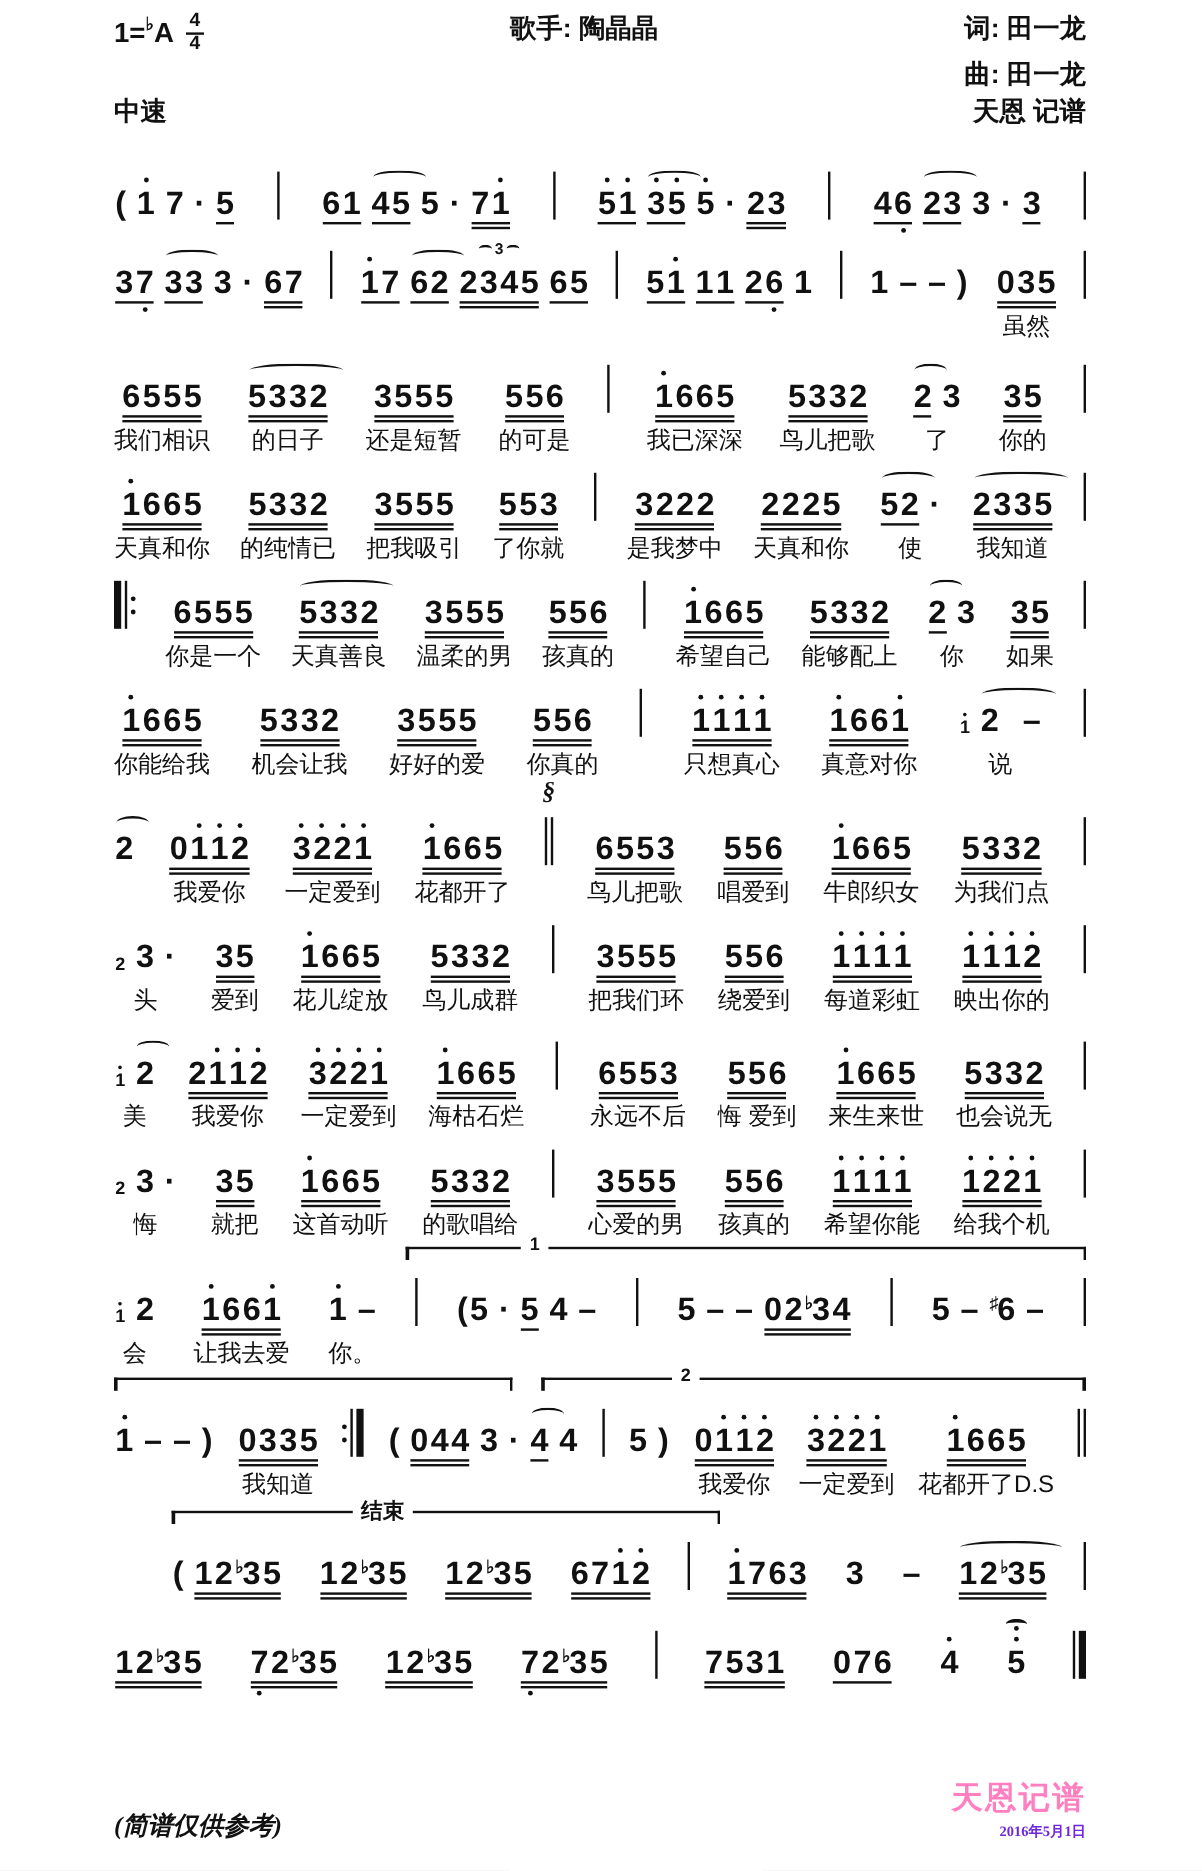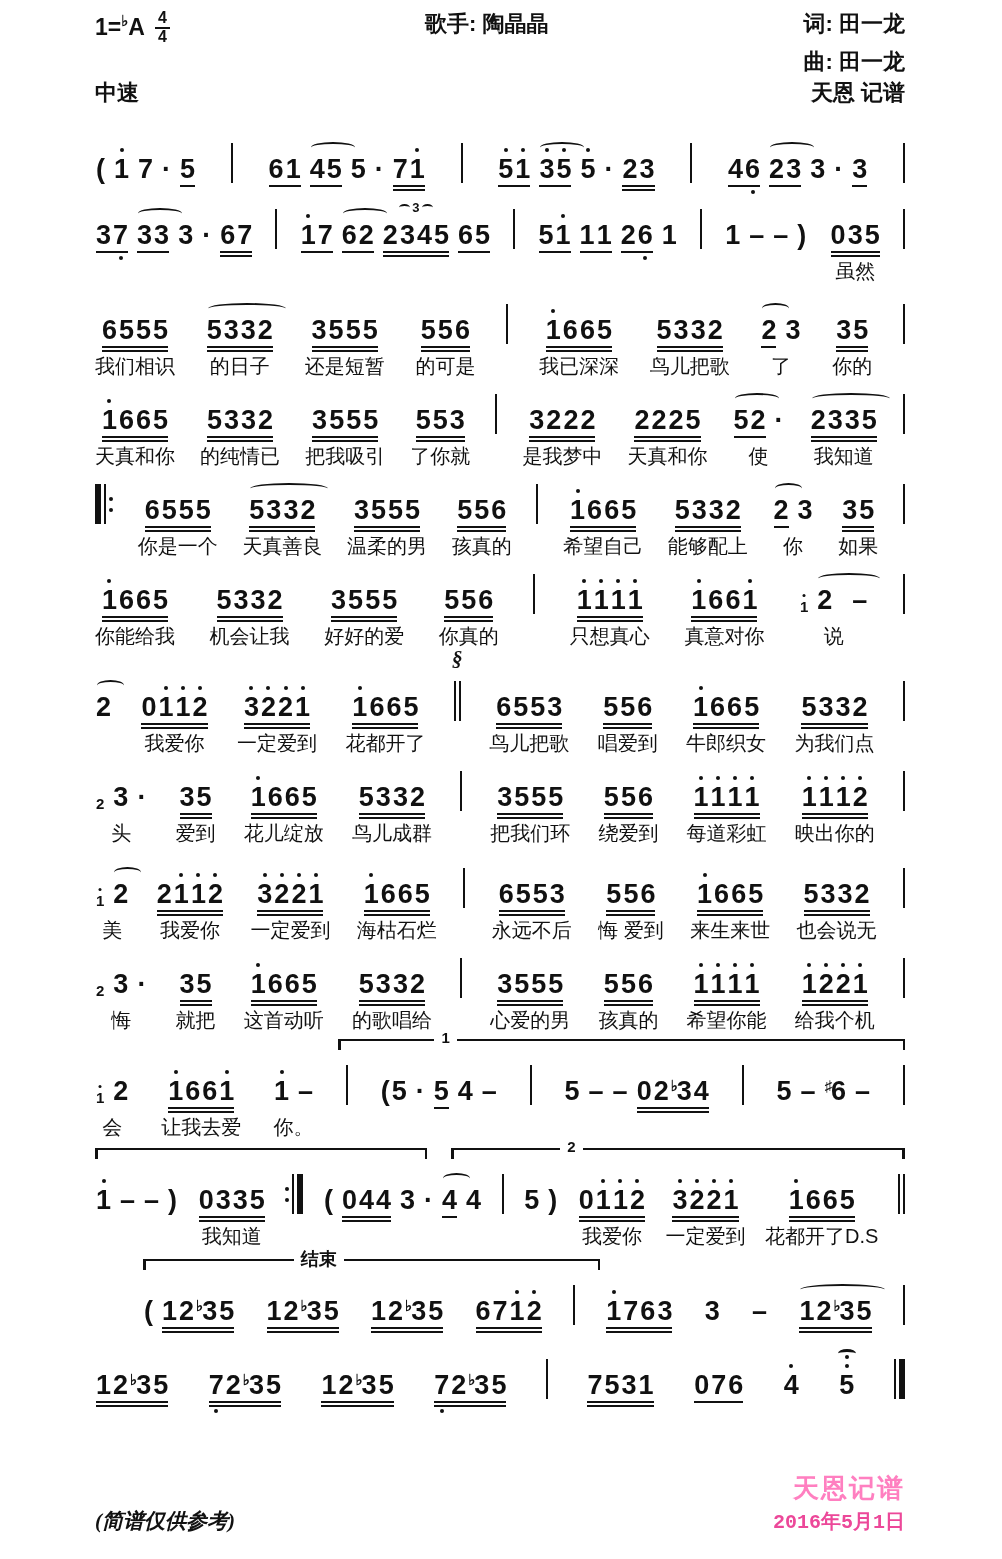--- a/index.html
+++ b/index.html
@@ -52,21 +52,21 @@
   .bracket::before,.bracket::after{content:"";position:absolute;top:-2px;width:2.5px;height:11px;background:var(--ink);}
   .bracket::before{left:0;}
   .bracket::after{right:0;}
   .blabel{position:absolute;top:-11px;background:#fff;padding:0 7px;font-size:15px;font-weight:bold;line-height:1.3;transform:translateY(-2px);}
   .blabel.big{font-size:18px;font-family:"Liberation Serif",serif;}
   
   .footer{position:absolute;left:95px;right:97px;bottom:24px;display:flex;justify-content:space-between;align-items:flex-end;}
   .foot-note{font-family:"Liberation Serif",serif;font-weight:bold;font-style:italic;font-size:21px;}
   .stamp{text-align:right;}
   .stamp .credit{font-family:"Liberation Serif",serif;font-weight:bold;font-size:26px;letter-spacing:2px;}
-  .stamp .date{font-family:Liberation Mono, monospace;font-weight:bold;font-size:20px;margin-top:2px;color:#ec4899;}
+  .stamp .date{font-family:Liberation Serif, serif;font-weight:bold;font-size:12px;margin-top:2px;color:#6d28d9;}
 </style>
 </head>
 <body>
 
 <div class="page">
 
   <div class="meta">
     <div class="meta-row">
       <span class="keysig">
         <span>1=</span>

